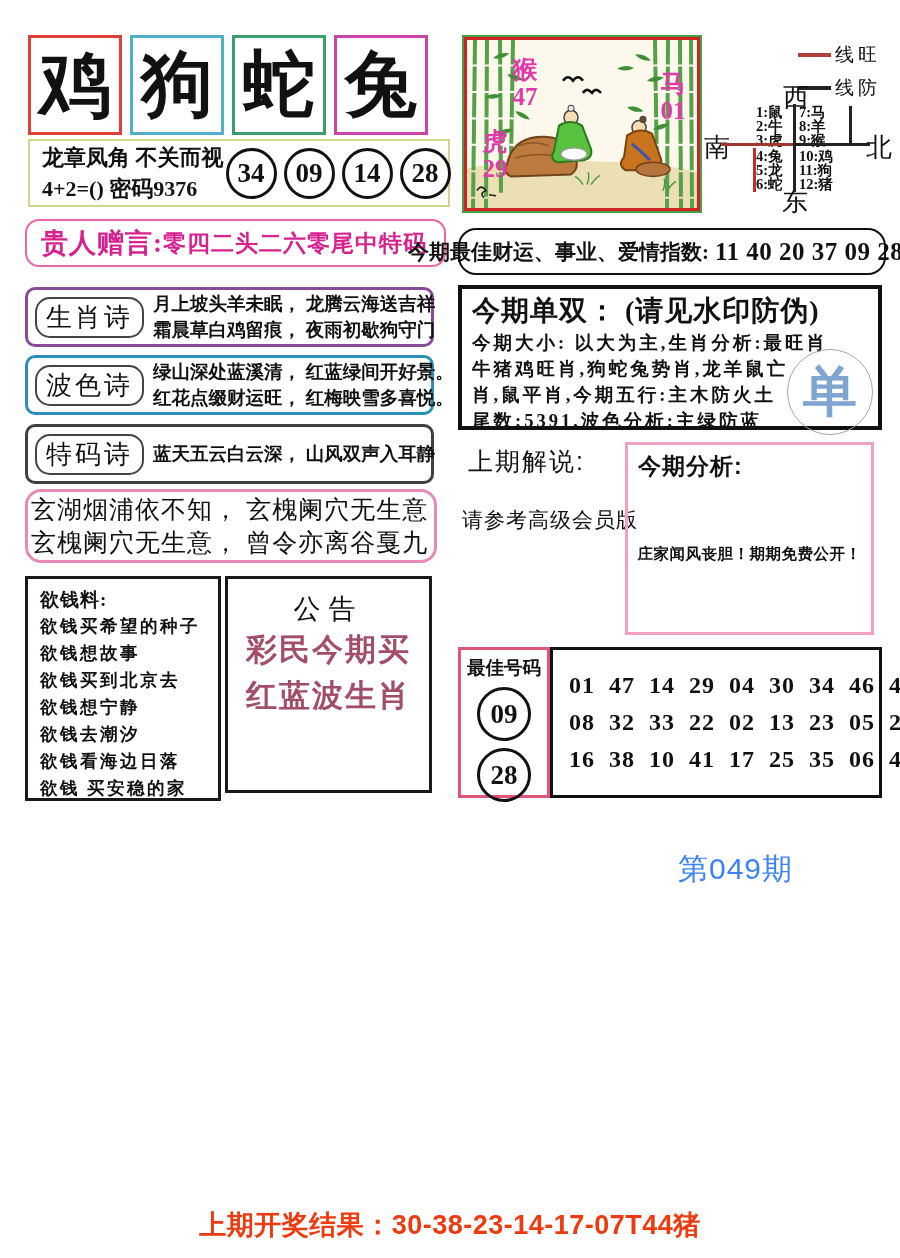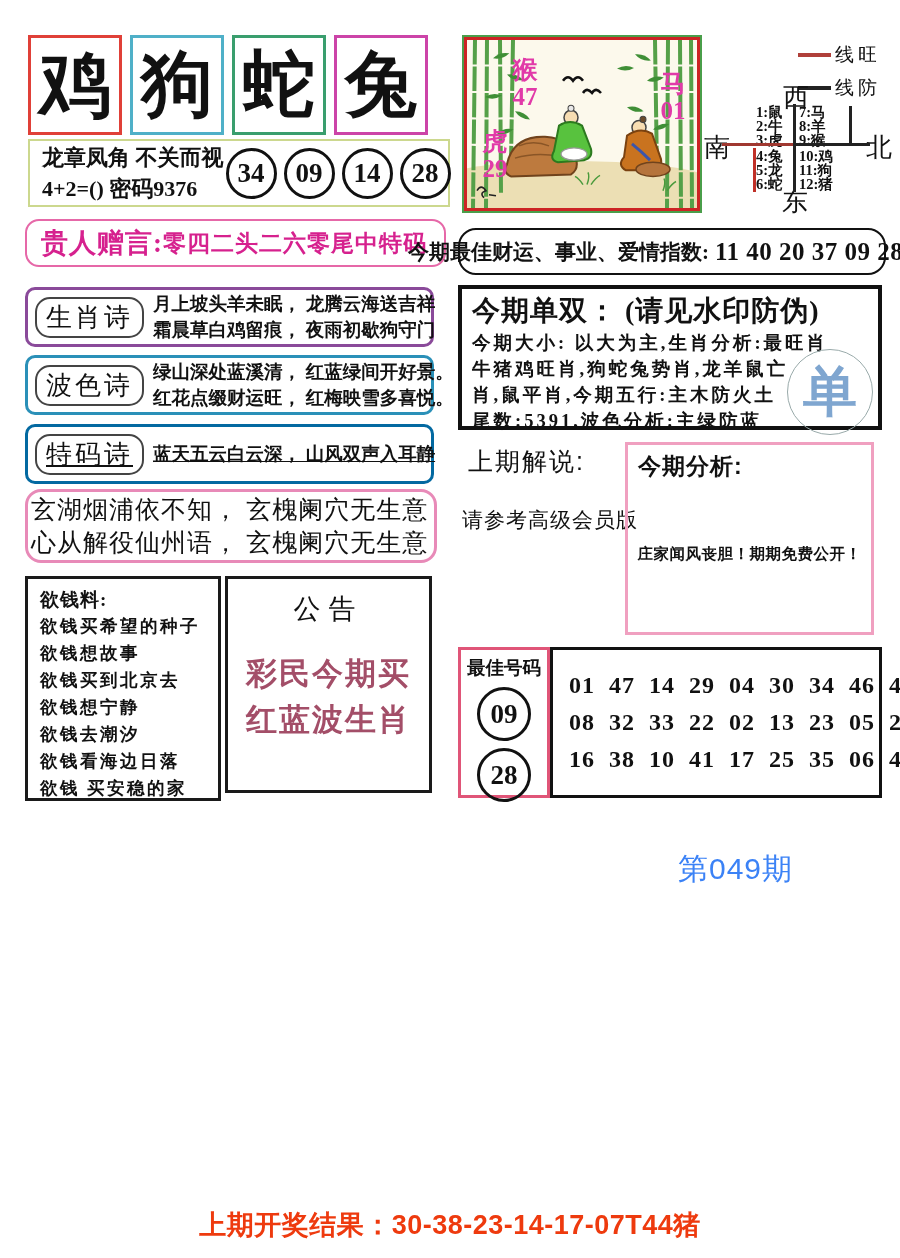--- a/index.html
+++ b/index.html
@@ -25,41 +25,41 @@
   
   #gift{left:25px;top:219px;width:403px;height:44px;border:2.5px solid #e668a8;border-radius:14px;
         display:flex;align-items:center;padding-left:14px;color:#d6218e;white-space:nowrap;}
   #gift .g-label{font-size:27px;font-weight:bold;letter-spacing:1px;}
   #gift .g-text{font-size:23px;font-weight:bold;letter-spacing:1px;}
 
   
   .poembox{left:25px;width:403px;height:54px;border-radius:10px;display:flex;align-items:center;background:#fff;}
   #poem-sx{top:287px;border:3px solid #8a4a9a;}
   #poem-bs{top:355px;border:3px solid #2a90b8;}
-  #poem-tm{top:424px;border:3px solid #0369a1;text-decoration:underline;}
+  #poem-tm{top:424px;border:3px solid #404040;}
   .poem-label{margin-left:7px;border:2px solid #444;border-radius:15px;padding:1px 9px;
               font-size:26px;letter-spacing:3px;white-space:nowrap;}
   .poem-lines{margin-left:9px;font-size:18.5px;font-weight:bold;line-height:26px;white-space:nowrap;}
 
   
   #mystery{left:25px;top:489px;width:403px;height:68px;border:3px solid #e88ab8;border-radius:16px;
            display:flex;flex-direction:column;justify-content:center;padding-left:3px;
            font-size:25px;line-height:33px;letter-spacing:1px;white-space:nowrap;}
 
   
   #yuqian{left:25px;top:576px;width:178px;height:211px;border:3px solid #1a1a1a;padding:8px 0 0 12px;box-sizing:content-box;}
   #yuqian .yq-title{font-size:19px;font-weight:bold;letter-spacing:1px;}
   #yuqian .yq-item{font-size:17.5px;letter-spacing:2.5px;line-height:27px;font-weight:bold;}
   #yuqian .yq-item:first-of-type{margin-top:6px;}
 
   
   #notice{left:225px;top:576px;width:201px;height:211px;border:3px solid #1a1a1a;text-align:center;}
   #notice .n-title{font-size:27px;letter-spacing:8px;margin-top:12px;}
   #notice .n-line{font-size:31px;font-weight:bold;color:#a34e68;letter-spacing:2px;line-height:46px;}
-  #notice .n-line1{margin-top:24px;}
+  #notice .n-line1{margin-top:0;}
 
   
   #picture{left:462px;top:35px;width:240px;height:178px;border:2px solid #4a9e4a;box-sizing:border-box;background:#fff;}
   #pic-inner{position:relative;width:100%;height:100%;border:3px solid #cc2424;box-sizing:border-box;overflow:hidden;}
   .ovl{position:absolute;color:#e13aa8;font-weight:bold;font-size:25px;line-height:27px;
        text-align:center;width:44px;white-space:pre-line;}
   #ovl-monkey{left:36px;top:16px;}
   #ovl-tiger{left:6px;top:88px;}
   #ovl-horse{left:184px;top:30px;}
 
@@ -177,21 +177,21 @@
   </div>
   <div id="poem-tm" class="poembox abs">
     <span class="poem-label">特码诗</span>
     <div class="poem-lines">
       <div>蓝天五云白云深， 山风双声入耳静</div>
     </div>
   </div>
 
   <div id="mystery" class="abs">
     <div>玄湖烟浦依不知， 玄槐阑穴无生意</div>
-    <div>心从解役仙州语， 玄槐阑穴无生意</div>
+    <div>玄槐阑穴无生意， 曾令亦离谷戛九</div>
   </div>
 
   <div id="yuqian" class="abs">
     <div class="yq-title">欲钱料:</div>
     <div class="yq-item">欲钱买希望的种子</div>
     <div class="yq-item">欲钱想故事</div>
     <div class="yq-item">欲钱买到北京去</div>
     <div class="yq-item">欲钱想宁静</div>
     <div class="yq-item">欲钱去潮汐</div>
     <div class="yq-item">欲钱看海边日落</div>

